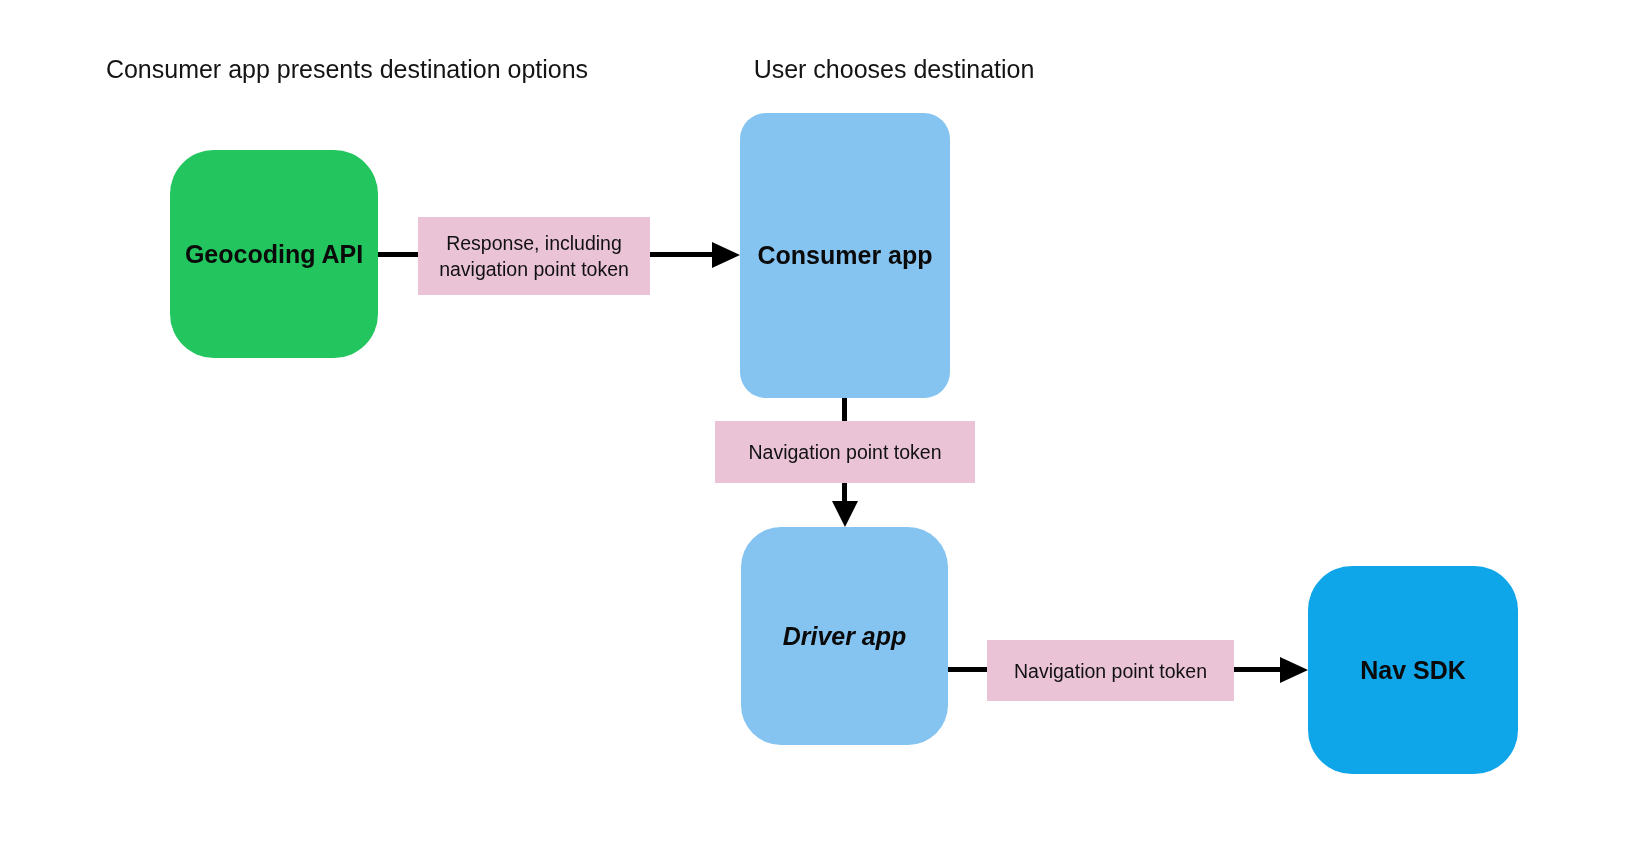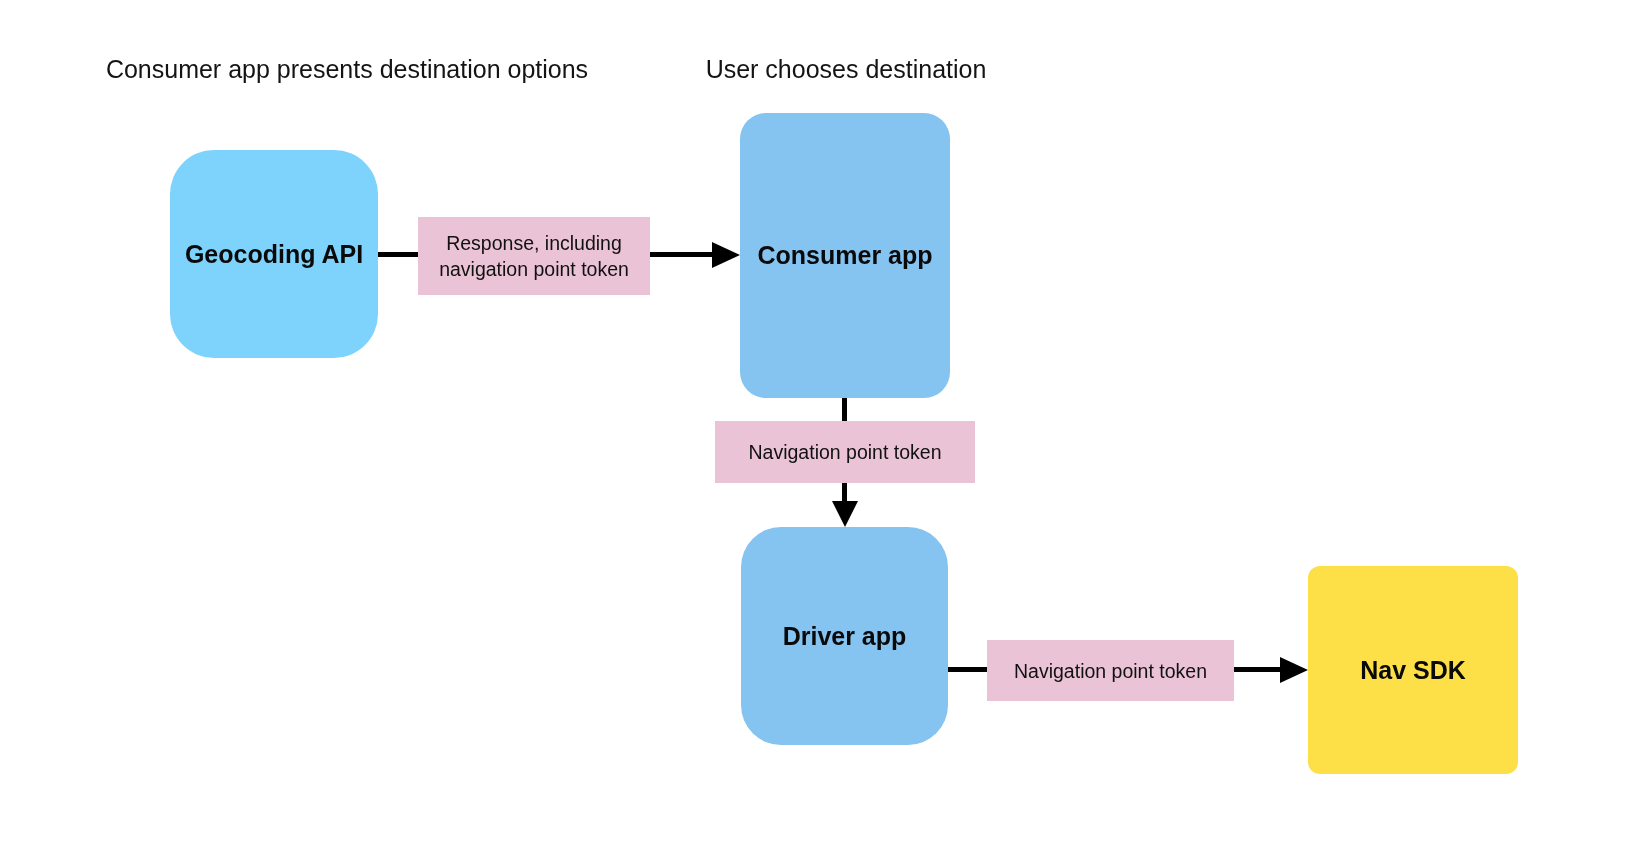--- a/index.html
+++ b/index.html
@@ -17,39 +17,39 @@
   .col-header {
     position: absolute;
     top: 55px;
     transform: translateX(-50%);
     white-space: nowrap;
     font-size: 25px;
     font-weight: 400;
     color: #141414;
   }
   .col-header.h1 { left: 311px; margin-left: 36px; }
-  .col-header.h2 { left: 846px; }
+  .col-header.h2 { left: 894px; }
   .col-header.h3 { left: 1398px; }
 
   
   .node {
     position: absolute;
     display: flex;
     align-items: center;
     justify-content: center;
     text-align: center;
   }
   .node .node-label {
     font-size: 25px;
     font-weight: 700;
     color: #0a0a0a;
   }
   .node.geocoding { left: 170px; top: 150px; width: 208px; height: 208px; border-radius: 44px; }
   .node.consumer  { left: 740px; top: 113px; width: 210px; height: 285px; border-radius: 26px; }
-  .node.driver    { left: 741px; top: 527px; width: 207px; height: 218px; border-radius: 40px; }
+  .node.driver    { left: 741px; top: 527px; width: 207px; height: 218px; border-radius: 40px; font-style: italic; }
   .node.navsdk    { left: 1308px; top: 566px; width: 210px; height: 208px; border-radius: 44px; }
 
   
   .edge-line { position: absolute; background: #000; }
   .line-e1 { left: 378px; top: 252px; width: 336px; height: 5px; }
   .line-e2 { left: 842px; top: 398px; width: 5px;  height: 105px; }
   .line-e3 { left: 948px; top: 667px; width: 334px; height: 5px; }
 
   
   .arrow-right {
@@ -97,29 +97,29 @@
   <div class="edge-label label-e1" style="background-color: rgb(234, 195, 215);">Response, including navigation point token</div>
 
   <div class="edge-line line-e2" style="background-color: rgb(0, 0, 0);"></div>
   <div class="arrow-down ah-e2" style="border-top-color: rgb(0, 0, 0);"></div>
   <div class="edge-label label-e2" style="background-color: rgb(234, 195, 215);">Navigation point token</div>
 
   <div class="edge-line line-e3" style="background-color: rgb(0, 0, 0);"></div>
   <div class="arrow-right ah-e3" style="border-left-color: rgb(0, 0, 0);"></div>
   <div class="edge-label label-e3" style="background-color: rgb(234, 195, 215);">Navigation point token</div>
 
-  <div class="node geocoding" style="background-color: #7dd3fc;">
+  <div class="node geocoding" style="background-color: #22c55e;">
     <span class="node-label">Geocoding API</span>
   </div>
 
   <div class="node consumer" style="background-color: rgb(133, 195, 240);">
     <span class="node-label">Consumer app</span>
   </div>
 
   <div class="node driver" style="background-color: rgb(133, 195, 240);">
     <span class="node-label">Driver app</span>
   </div>
 
-  <div class="node navsdk" style="background-color: #fde047; border-radius: 12px;">
+  <div class="node navsdk" style="background-color: #0ea5e9;">
     <span class="node-label">Nav SDK</span>
   </div>
 
 </div>
 
 </body></html>

